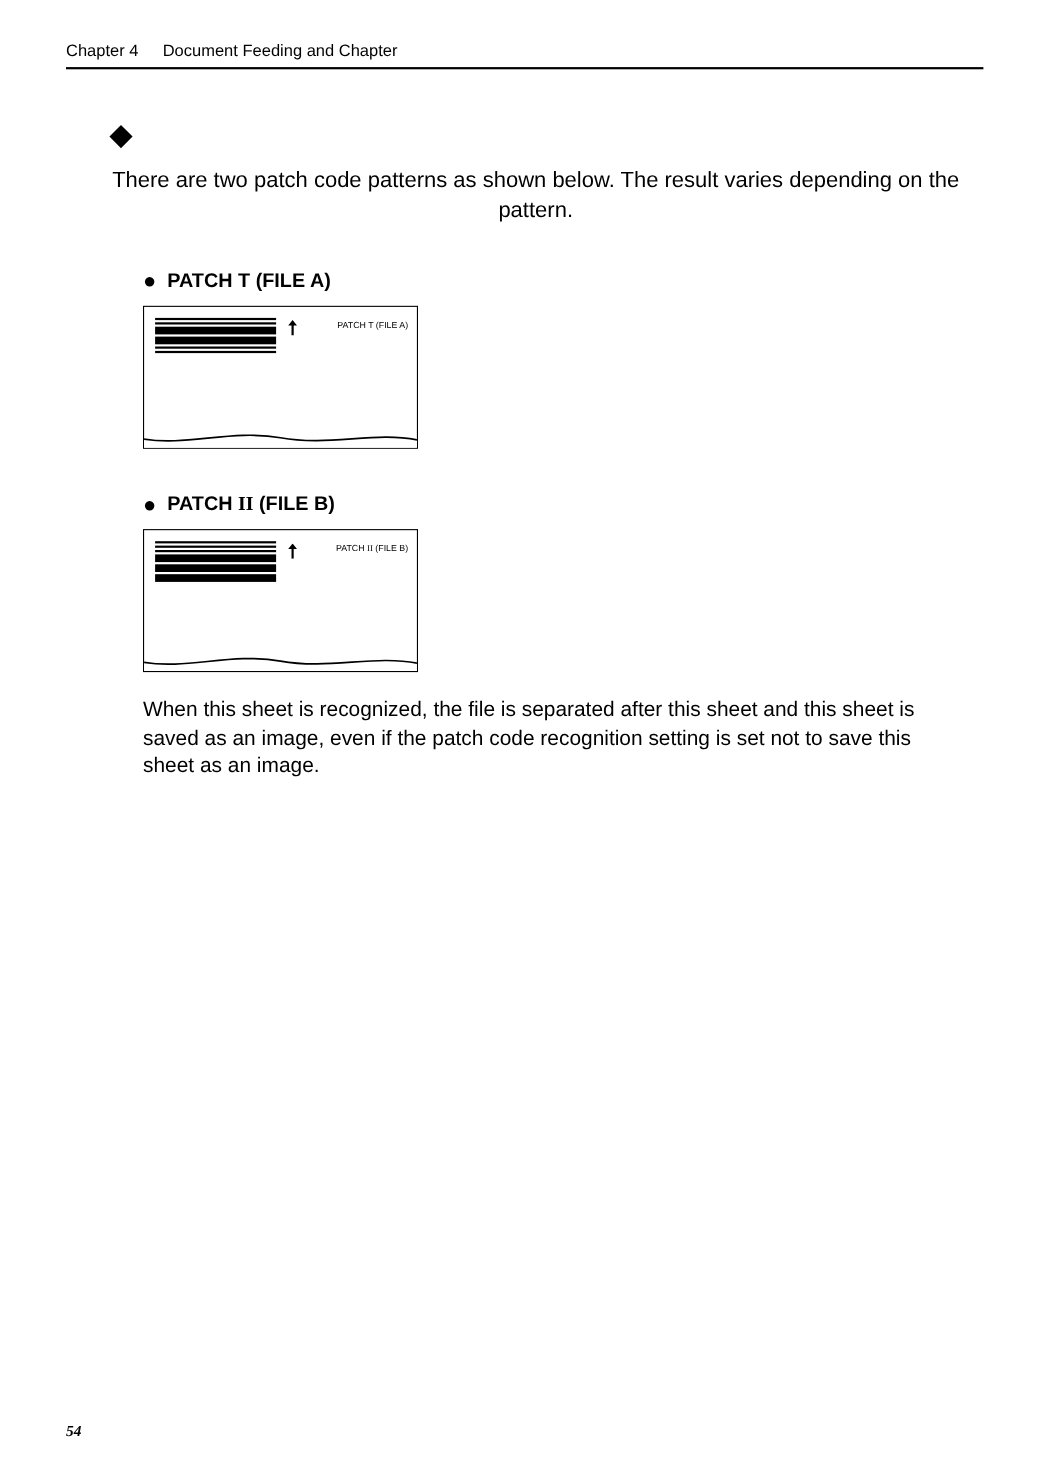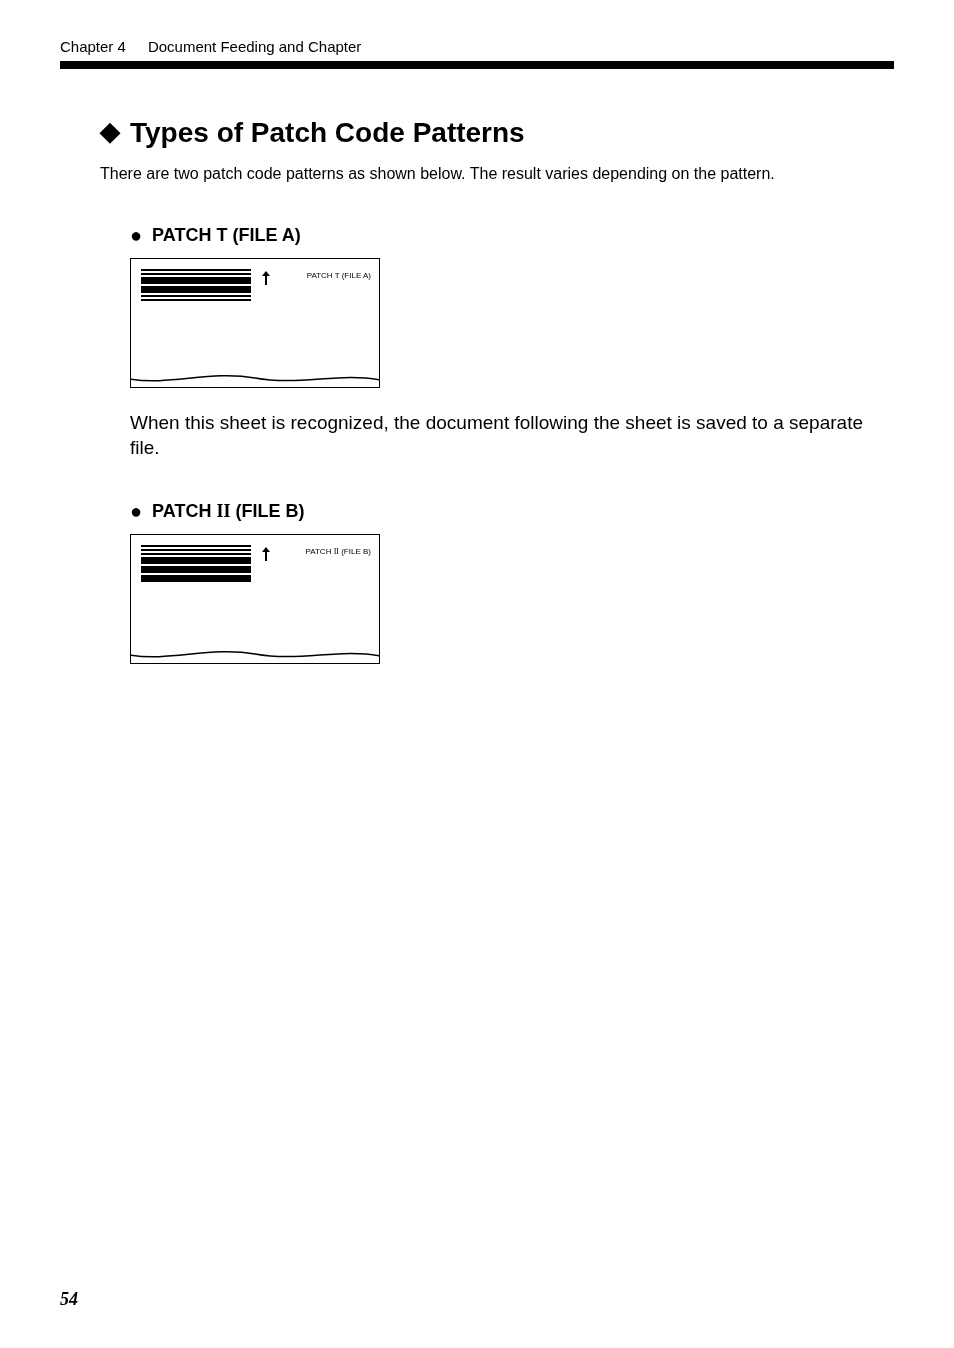--- a/index.html
+++ b/index.html
@@ -12,21 +12,21 @@
     position: relative;
   }
   .page {
     padding: 38px 60px 0 60px;
   }
   .header-line {
     display: flex;
     align-items: baseline;
     font-size: 15px;
     padding-bottom: 6px;
-    border-bottom: 8px solid #000000;
+    border-bottom: 2px solid #000000;
     margin-bottom: 48px;
   }
   .header-chapter { margin-right: 22px; }
   .content {
     padding-left: 40px;
     padding-right: 20px;
   }
   .section-title {
     font-size: 28px;
     font-weight: bold;
@@ -36,23 +36,24 @@
     gap: 10px;
   }
   .diamond {
     display: inline-block;
     line-height: 1;
     font-size: 26px;
     position: relative;
     top: -2px;
   }
   .intro {
-    font-size: 16px;
+    font-size: 20px;
     line-height: 1.35;
     margin-bottom: 40px;
+    text-align: center;
   }
   .sub-block {
     padding-left: 30px;
     margin-bottom: 40px;
   }
   .sub-heading {
     font-size: 18px;
     font-weight: bold;
     margin-bottom: 12px;
     display: flex;
@@ -107,42 +108,41 @@
     height: 16px;
   }
   .desc {
     font-size: 19px;
     line-height: 1.35;
   }
   .page-number {
     position: absolute;
     bottom: 38px;
     left: 60px;
-    font-size: 18px;
+    font-size: 14px;
     font-style: italic;
     font-weight: bold;
     font-family: Georgia, 'Times New Roman', serif;
   }
   .roman { font-family: Liberation Serif, serif; font-weight: bold; }
 </style>
 </head>
 <body>
 
 <div class="page">
 
   <div class="header-line">
     <span class="header-chapter">Chapter 4</span>
     <span>Document Feeding and Chapter</span>
   </div>
 
   <div class="content">
 
     <div class="section-title">
       <span class="diamond">◆</span>
-      <span>Types of Patch Code Patterns</span>
     </div>
 
     <div class="intro">There are two patch code patterns as shown below. The result varies depending on the pattern.</div>
 
     <div class="sub-block">
       <div class="sub-heading">
         <span class="bullet-dot">●</span>
         <span>PATCH T (FILE A)</span>
       </div>
 
@@ -162,21 +162,20 @@
               </svg>
           </div>
           <div class="patch-label">PATCH T (FILE A)</div>
         </div>
         <svg class="torn-edge" viewBox="0 0 250 16" preserveAspectRatio="none">
           <path d="M0,0 L0,7 C40,14 80,-2 125,6 C170,14 210,0 250,8 L250,0 L250,16 L0,16 Z" fill="#fff"></path>
           <path d="M0,7 C40,14 80,-2 125,6 C170,14 210,0 250,8" stroke="#000" stroke-width="1.5" fill="none"></path>
         </svg>
       </div>
 
-      <div class="desc">When this sheet is recognized, the document following the sheet is saved to a separate file.</div>
     </div>
 
     <div class="sub-block">
       <div class="sub-heading">
         <span class="bullet-dot">●</span>
         <span>
           <span>PATCH </span><span class="roman">II</span><span> (FILE B)</span>
         </span>
       </div>
 
@@ -198,18 +197,19 @@
           <div class="patch-label">
             <span>PATCH </span><span class="roman" style="font-weight:normal">II</span><span> (FILE B)</span>
           </div>
         </div>
         <svg class="torn-edge" viewBox="0 0 250 16" preserveAspectRatio="none">
           <path d="M0,0 L0,7 C40,14 80,-2 125,6 C170,14 210,0 250,8 L250,0 L250,16 L0,16 Z" fill="#fff"></path>
           <path d="M0,7 C40,14 80,-2 125,6 C170,14 210,0 250,8" stroke="#000" stroke-width="1.5" fill="none"></path>
         </svg>
       </div>
 
+      <div class="desc">When this sheet is recognized, the file is separated after this sheet and this sheet is saved as an image, even if the patch code recognition setting is set not to save this sheet as an image.</div>
     </div>
 
   </div>
 
   <div class="page-number">54</div>
 </div>
 
 </body></html>

